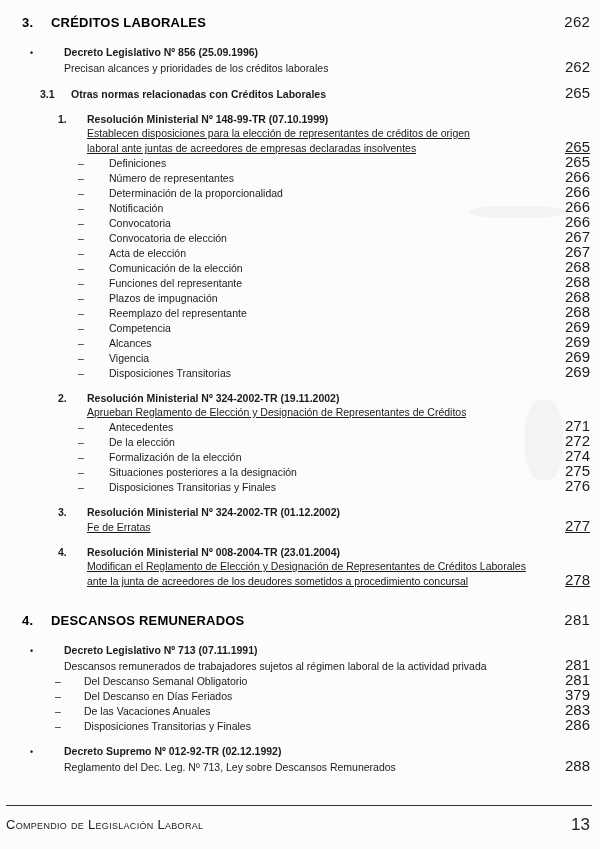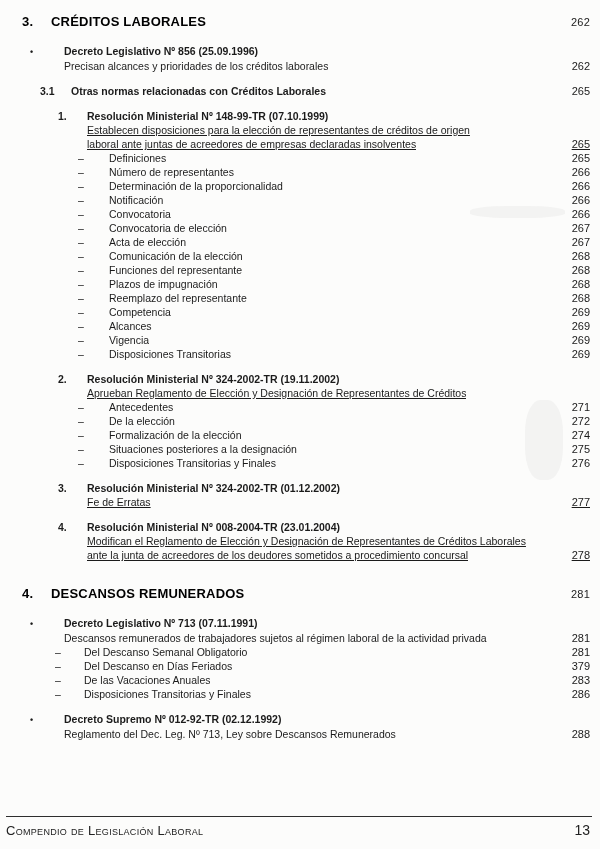--- a/index.html
+++ b/index.html
@@ -23,21 +23,21 @@
   }
   
   .row {
     display: flex;
     align-items: baseline;
     line-height: 14px;
     font-size: 10.5px;
   }
   .row .left { flex: 1; display: flex; align-items: baseline; min-width: 0; }
   .row .txt { white-space: nowrap; overflow: hidden; margin-left: 9px; }
-  .row .page { flex: none; width: 34px; text-align: right; font-size: 11px; font-weight: normal; color: #1b1b1b; }
+  .row .page { flex: none; width: 34px; text-align: right; font-size: 15px; font-weight: normal; color: #1b1b1b; }
   .marker { display: inline-block; flex: none; }
 
   .r-section { font-size: 13px; font-weight: bold; line-height: 16px; letter-spacing: 0.2px; color: #000; margin-bottom: 14px; }
   .r-section .marker { width: 20px; }
 
   .r-bullet { padding-left: 8px; font-weight: bold; }
   .r-bullet .marker { width: 25px; font-size: 9px; }
 
   .r-sub { padding-left: 18px; font-weight: bold; }
   .r-sub .marker { width: 22px; }
@@ -55,35 +55,35 @@
 
   .gap-entry { margin-top: 11px; }
   .gap-section { margin-top: 24px; }
 
   
   .footer {
     position: absolute;
     left: 6px;
     right: 8px;
     bottom: 0;
-    height: 33px;
+    height: 44px;
     border-top: 1px solid #2e2e2e;
     display: flex;
     justify-content: space-between;
     align-items: center;
     padding: 1px 2px 7px 0;
     background: transparent;
   }
   .footer-title {
     font-variant: small-caps;
     font-size: 13px;
     letter-spacing: 0.3px;
     color: #222;
   }
-  .footer-page { font-size: 14px; color: #222; }
+  .footer-page { font-size: 17px; color: #222; }
 
   
   .scan-artifact { position: absolute; background: rgba(110,110,110,0.06); border-radius: 40%; pointer-events: none; }
 </style>
 </head>
 <body>
 
 <div class="page-surface">
 
   <div class="toc">

